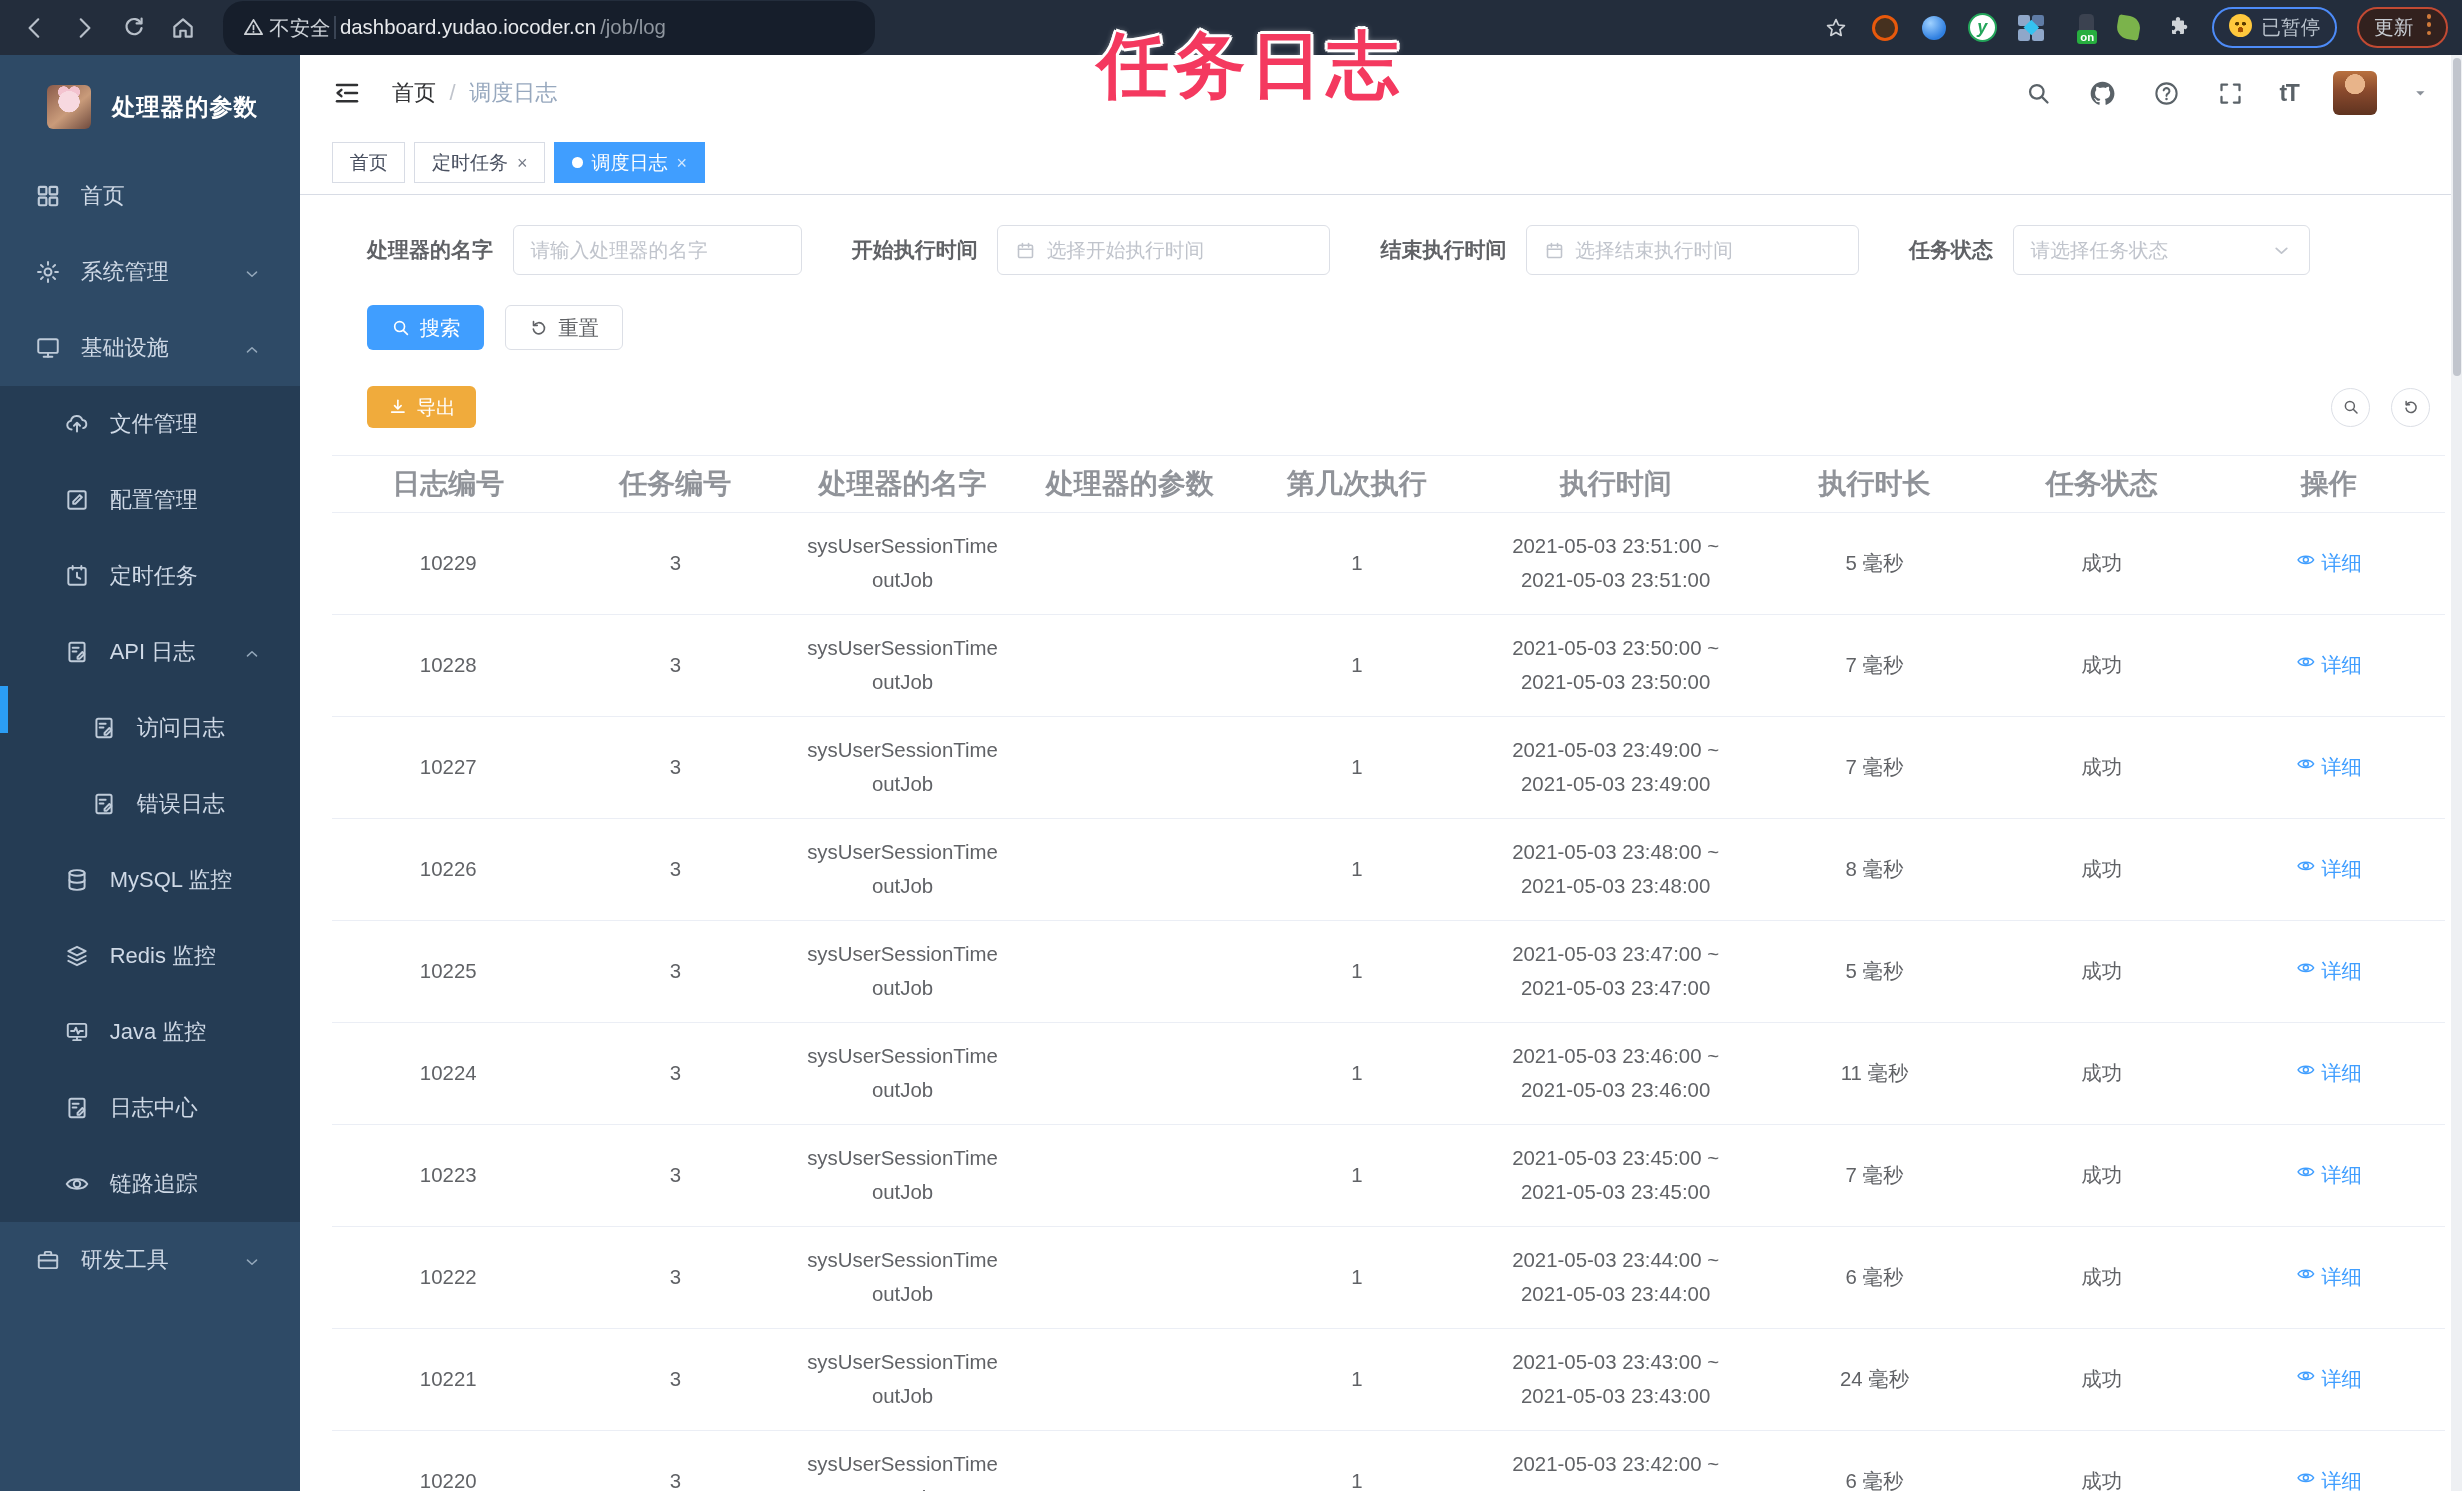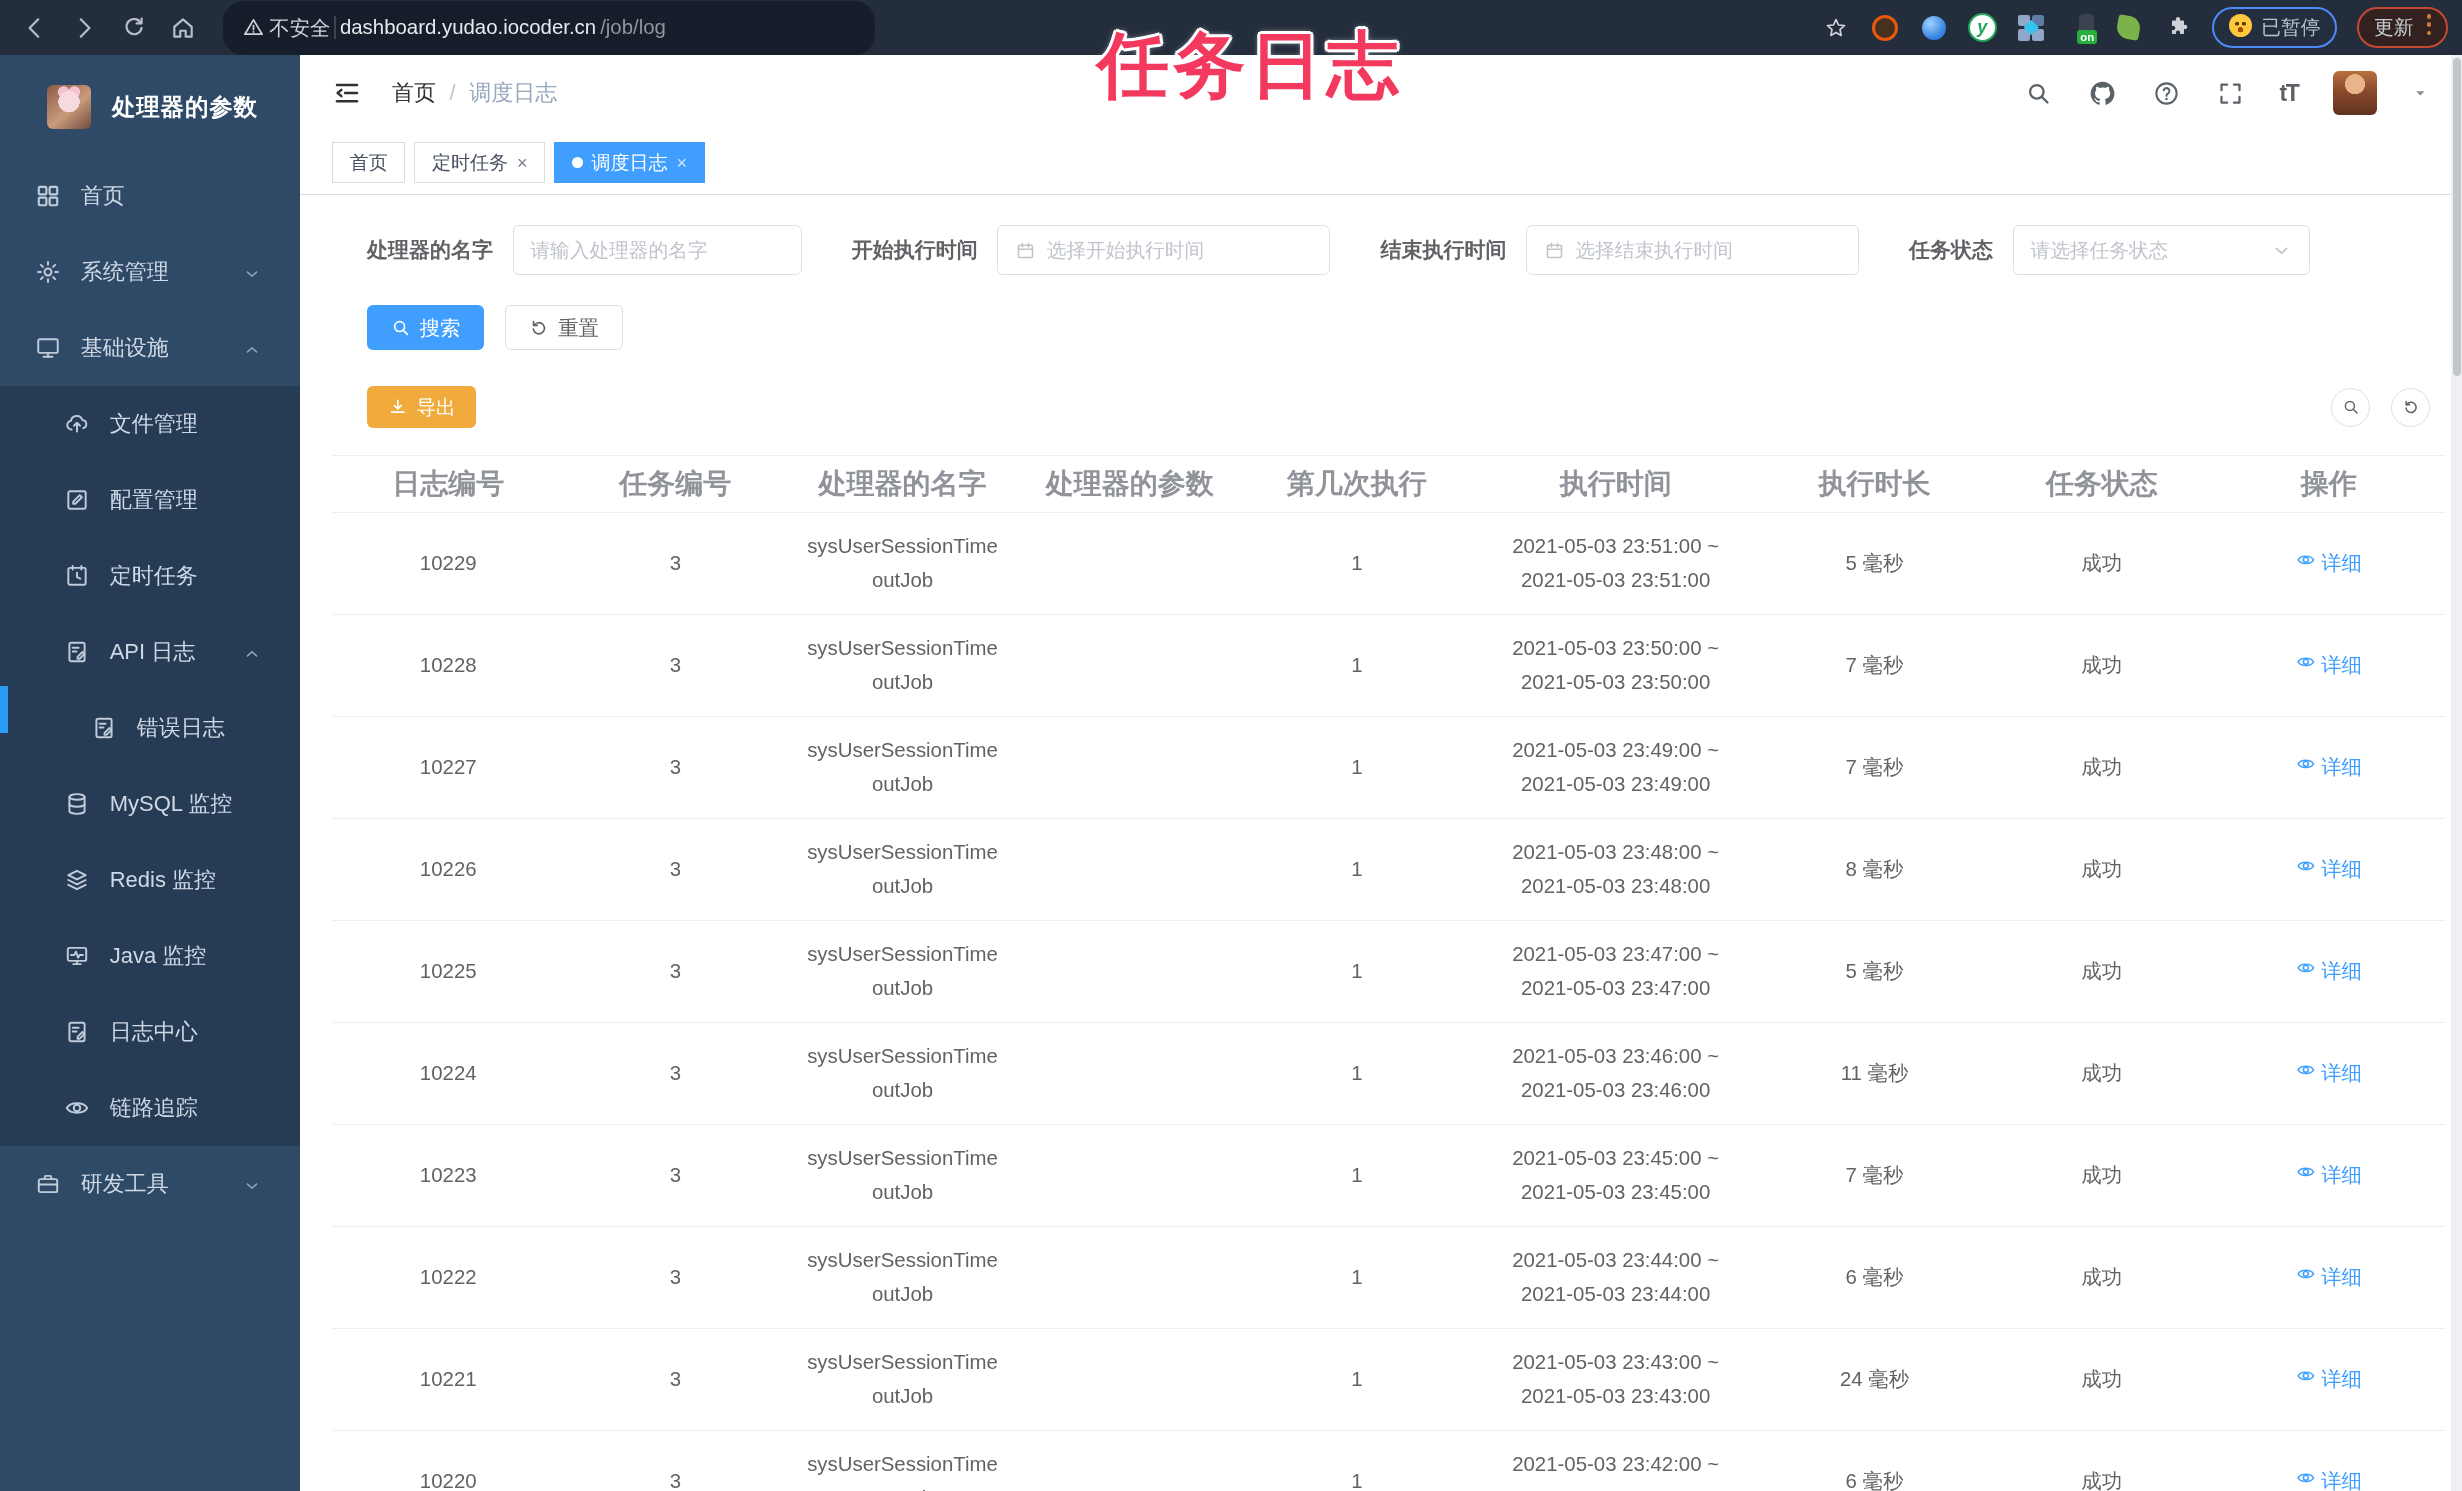--- a/index.html
+++ b/index.html
@@ -314,20 +314,29 @@
               <span class="mic"><svg viewBox="0 0 24 24" fill="none" stroke="currentColor" stroke-width="2" stroke-linecap="round" stroke-linejoin="round">
                   <rect x="5" y="3.5" width="14" height="17" rx="1.5" stroke-width="1.8"></rect>
                   <line x1="8" y1="8" x2="13.5" y2="8" stroke-width="1.8"></line>
                   <line x1="8" y1="11.5" x2="11.5" y2="11.5" stroke-width="1.8"></line>
                   <path d="M12.5 16.5 L17 12 L18.8 13.8 L14.3 18.3 H12.5 Z" stroke-width="1.8"></path>
                 </svg></span>
               <span>API 日志</span>
               <span class="chev"><svg viewBox="0 0 24 24" fill="none" stroke="currentColor" stroke-width="2" stroke-linecap="round" stroke-linejoin="round">
                   <path d="M6 14.5 L12 9 L18 14.5"></path>
                 </svg></span>
+            </div>
+            <div class="mi lvl2">
+              <span class="mic"><svg viewBox="0 0 24 24" fill="none" stroke="currentColor" stroke-width="2" stroke-linecap="round" stroke-linejoin="round">
+                  <rect x="5" y="3.5" width="14" height="17" rx="1.5" stroke-width="1.8"></rect>
+                  <line x1="8" y1="8" x2="13.5" y2="8" stroke-width="1.8"></line>
+                  <line x1="8" y1="11.5" x2="11.5" y2="11.5" stroke-width="1.8"></line>
+                  <path d="M12.5 16.5 L17 12 L18.8 13.8 L14.3 18.3 H12.5 Z" stroke-width="1.8"></path>
+                </svg></span>
+              <span>访问日志</span>
             </div>
             <div class="mi lvl2">
               <span class="mic"><svg viewBox="0 0 24 24" fill="none" stroke="currentColor" stroke-width="2" stroke-linecap="round" stroke-linejoin="round">
                   <rect x="5" y="3.5" width="14" height="17" rx="1.5" stroke-width="1.8"></rect>
                   <line x1="8" y1="8" x2="13.5" y2="8" stroke-width="1.8"></line>
                   <line x1="8" y1="11.5" x2="11.5" y2="11.5" stroke-width="1.8"></line>
                   <path d="M12.5 16.5 L17 12 L18.8 13.8 L14.3 18.3 H12.5 Z" stroke-width="1.8"></path>
                 </svg></span>
               <span>错误日志</span>
             </div>

